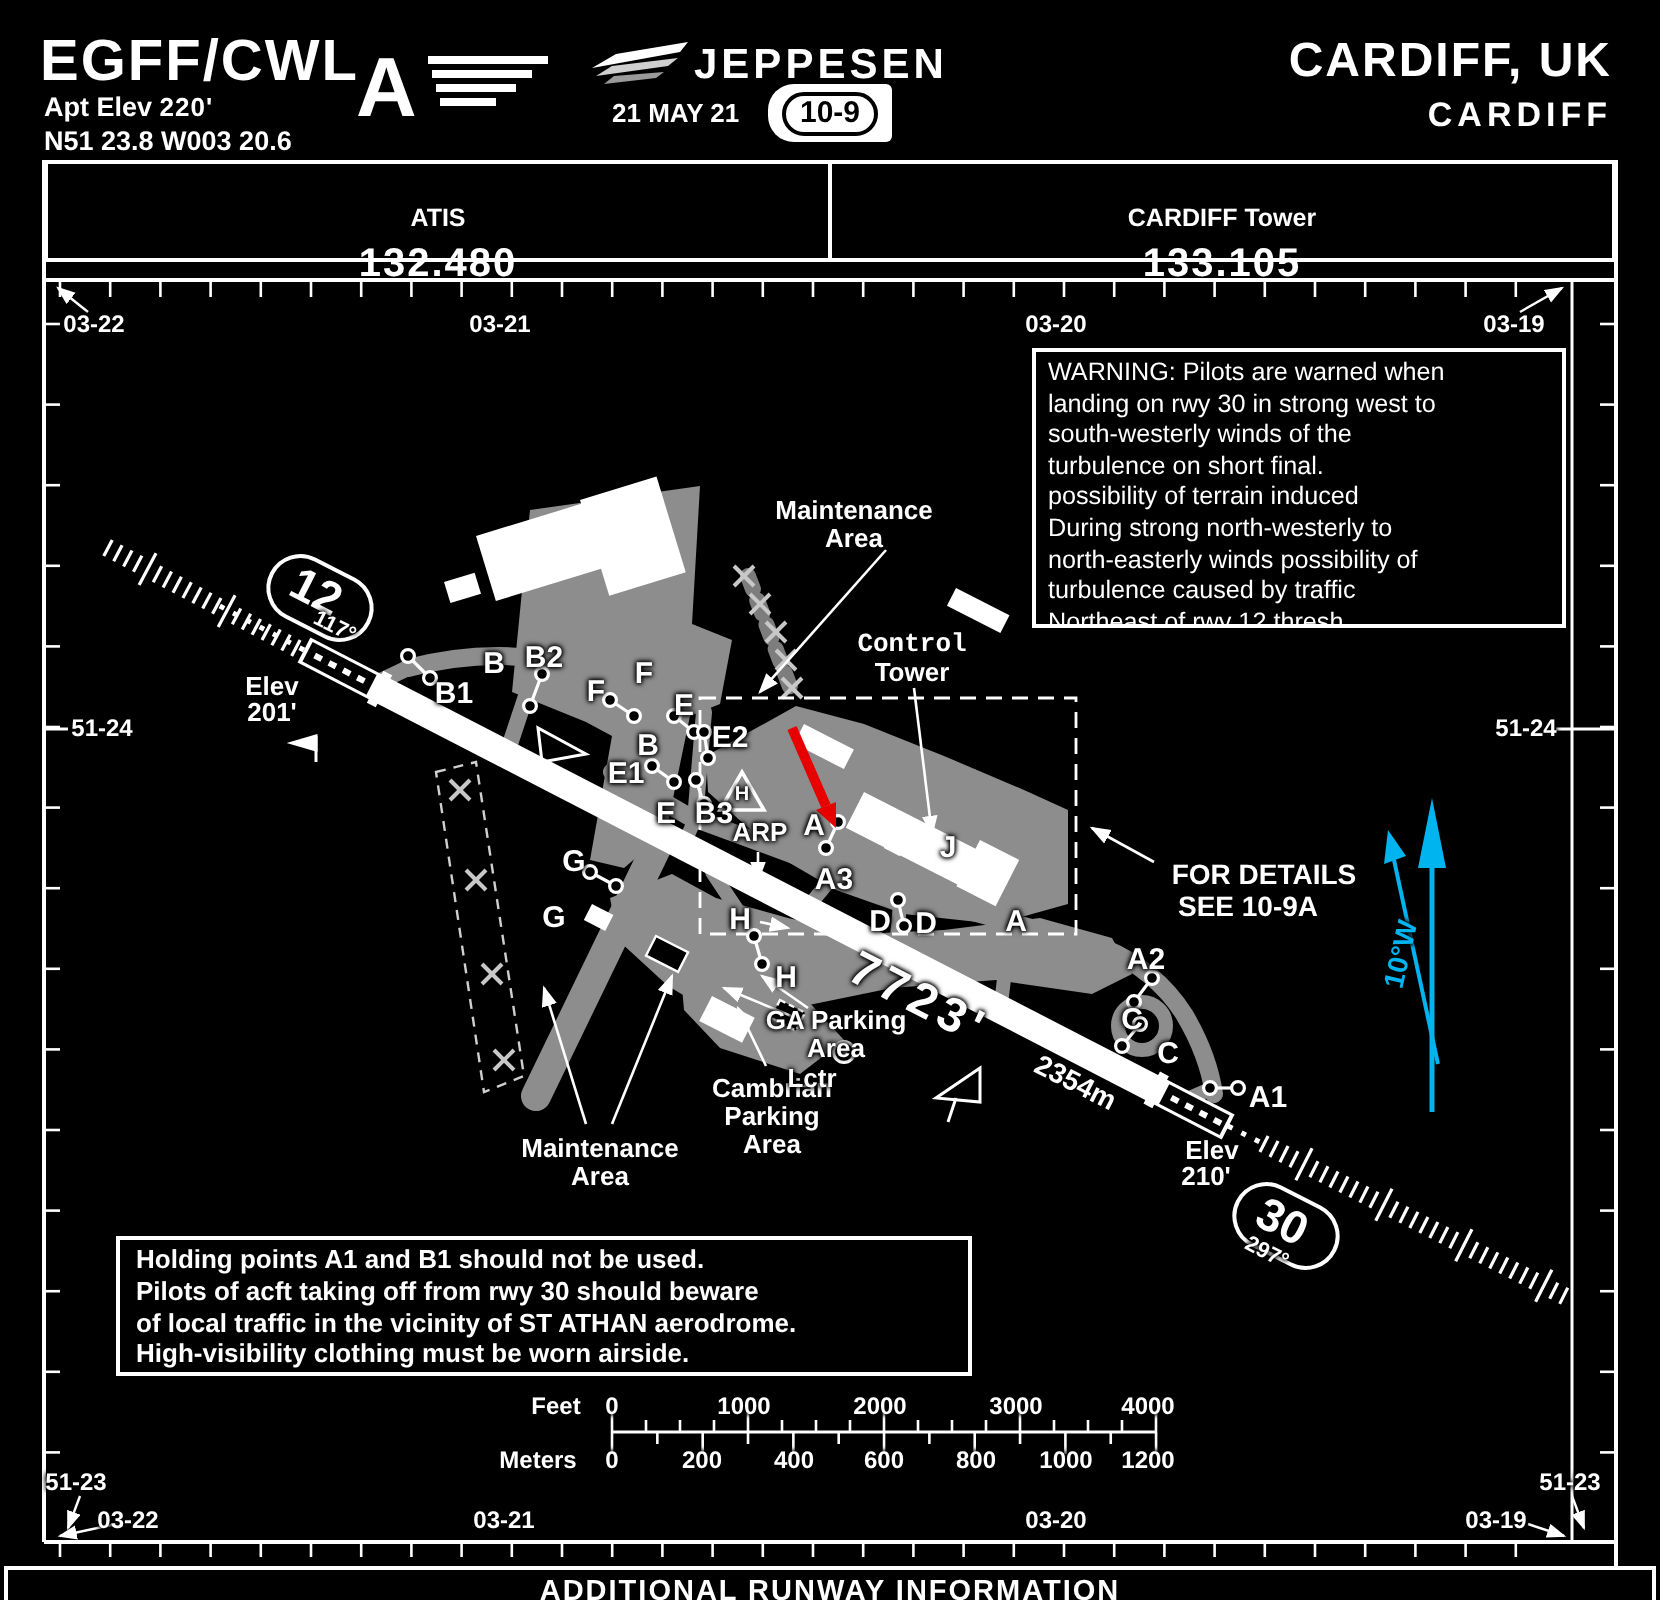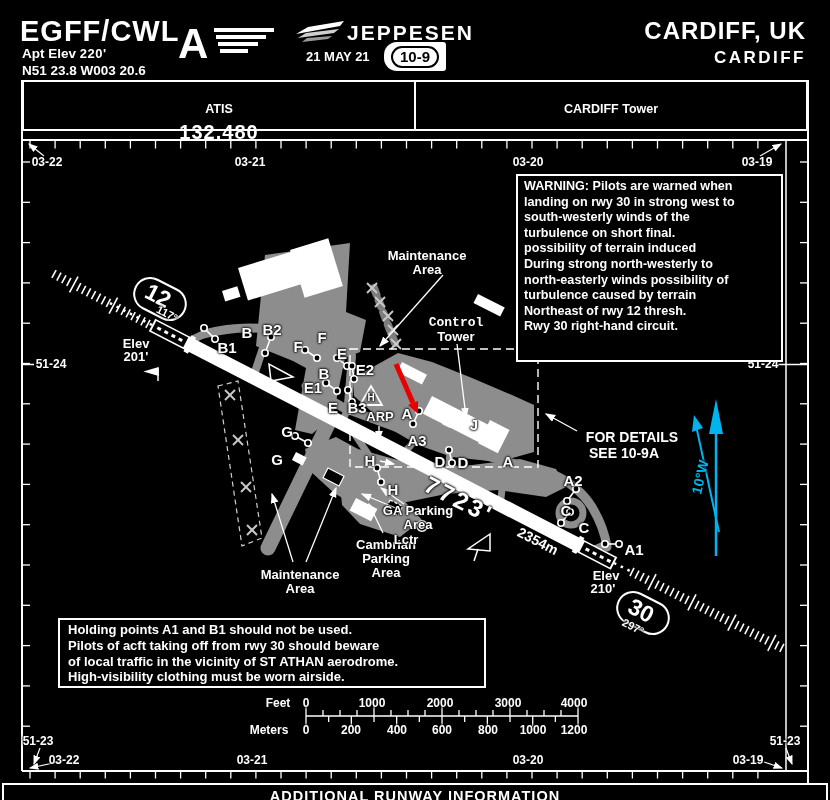--- a/index.html
+++ b/index.html
@@ -26,22 +26,22 @@
   .comm .cell{flex:1;text-align:center;}
   .comm .cell.right{border-left:2px solid #fff;}
   .clabel{font-size:12.5px;font-weight:700;margin-top:20px;}
   .cval{font-size:20px;font-weight:700;margin-top:5px;letter-spacing:1px;}
   
   #map-svg{position:absolute;left:0;top:0;}
   #label-layer{position:absolute;left:0;top:0;width:830px;height:800px;pointer-events:none;}
   .mlabel{position:absolute;color:#fff;font-weight:700;font-size:15px;line-height:1;white-space:nowrap;
           transform:translate(-50%,-50%);text-shadow:0 0 2px #000,0 0 2px #000,0 0 3px #000;}
   
-  .warnbox{position:absolute;left:516px;top:174px;width:267px;height:188px;border:2px solid #fff;
-           box-sizing:border-box;background:#000;padding:3px 6px;font-size:12.6px;font-weight:700;
+  .warnbox{position:absolute;left:516px;top:174px;width:267px;height:140px;border:2px solid #fff;
+           box-sizing:border-box;background:#000;padding:3px 6px;font-size:12.6px;font-weight:400;
            line-height:15.6px;white-space:nowrap;overflow:hidden;}
   .notebox{position:absolute;left:58px;top:618px;width:428px;height:70px;border:2px solid #fff;
            box-sizing:border-box;background:#000;padding:2px 8px;font-size:13px;font-weight:700;
            line-height:15.8px;white-space:nowrap;overflow:hidden;}
   .footer{position:absolute;left:2px;top:783px;width:826px;height:30px;border:2.5px solid #fff;
           box-sizing:border-box;background:#000;text-align:center;font-size:14.5px;font-weight:700;
           letter-spacing:1px;padding-top:3px;}
 </style>
 </head>
 <body>
@@ -80,20 +80,21 @@
   <div class="hdr-city">CARDIFF, UK</div>
   <div class="hdr-name">CARDIFF</div>
 
   <div class="comm">
     <div class="cell">
       <div class="clabel">ATIS</div>
       <div class="cval">132.480</div>
     </div>
     <div class="cell right">
       <div class="clabel">CARDIFF Tower</div>
+      <div class="cval">133.105</div>
     </div>
   </div>
 
   <svg id="map-svg" width="830" height="800" viewBox="0 0 830 800">
     <defs>
       <marker id="ah" markerWidth="9" markerHeight="8" refX="7" refY="3" orient="auto">
         <path d="M0,0 L8,3 L0,6 Z" fill="#fff"></path>
       </marker>
     </defs>
 
@@ -589,21 +590,21 @@
     </div>
 
   <div class="warnbox">
       <div class="wline">WARNING: Pilots are warned when</div>
       <div class="wline">landing on rwy 30 in strong west to</div>
       <div class="wline">south-westerly winds of the</div>
       <div class="wline">turbulence on short final.</div>
       <div class="wline">possibility of terrain induced</div>
       <div class="wline">During strong north-westerly to</div>
       <div class="wline">north-easterly winds possibility of</div>
-      <div class="wline">turbulence caused by terrain</div>
+      <div class="wline">turbulence caused by traffic</div>
       <div class="wline">Northeast of rwy 12 thresh.</div>
       <div class="wline">Rwy 30 right-hand circuit.</div>
     </div>
   <div class="notebox">
       <div class="nline">Holding points A1 and B1 should not be used.</div>
       <div class="nline">Pilots of acft taking off from rwy 30 should beware</div>
       <div class="nline">of local traffic in the vicinity of ST ATHAN aerodrome.</div>
       <div class="nline">High-visibility clothing must be worn airside.</div>
     </div>
 

